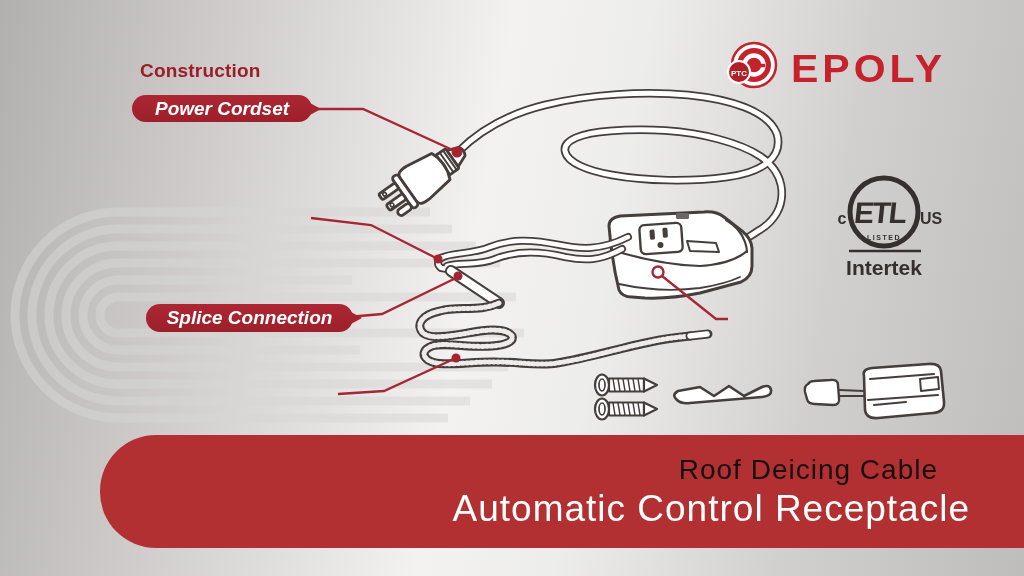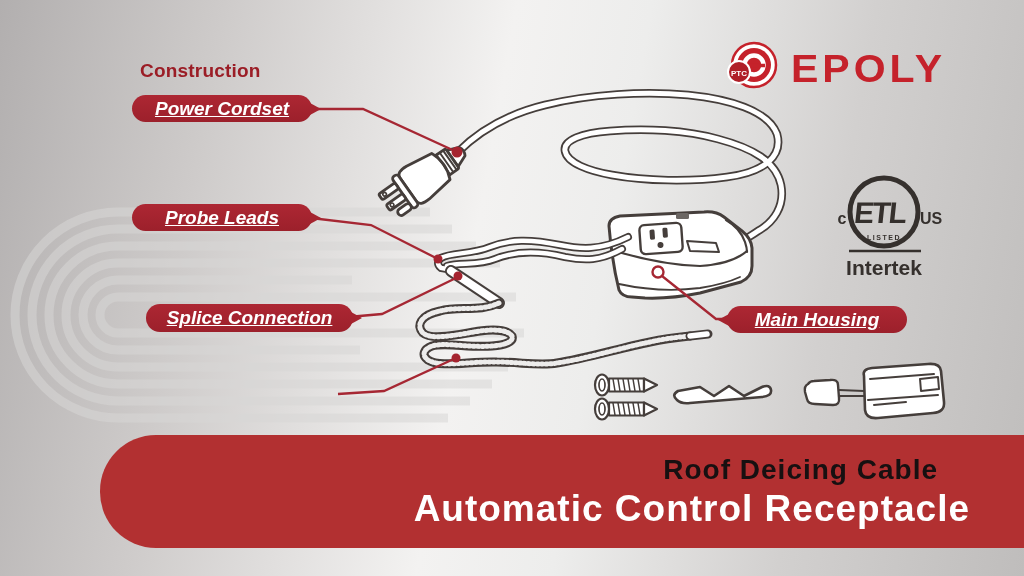--- a/index.html
+++ b/index.html
@@ -10,21 +10,21 @@
   }
   .stage svg{position:absolute;left:0;top:0;}
   #diagram{z-index:1;}
   .heading{
     position:absolute;left:140px;top:60px;z-index:3;
     font-size:19px;font-weight:bold;color:#9b1d26;letter-spacing:.2px;
   }
   .pill{
     position:absolute;z-index:3;display:flex;align-items:center;justify-content:center;
     background:linear-gradient(180deg,#ad2733,#9c202b);
-    border-radius:999px;color:#fff;font-style:italic;font-weight:bold;font-size:19px;text-decoration:underline;
+    border-radius:999px;color:#fff;font-style:italic;font-weight:bold;font-size:19px;
   }
   .pill::after{
     content:"";position:absolute;right:-9px;top:50%;transform:translateY(-50%);
     border-left:11px solid #a5242f;border-top:6px solid transparent;border-bottom:6px solid transparent;
   }
   .pill.point-left::after{
     right:auto;left:-9px;
     border-left:none;border-right:11px solid #a5242f;
   }
   .pill.p-power {left:132px;top:95px; width:180px;height:27px;}
@@ -39,24 +39,24 @@
   }
   #brand-icon{left:726px;top:40px;z-index:3;}
   #etl-block{left:836px;top:172px;z-index:3;}
   .banner{
     position:absolute;left:100px;right:0;top:435px;height:113px;z-index:2;
     background:#b23031;border-radius:56px 0 0 56px;
     display:flex;flex-direction:column;justify-content:center;align-items:flex-end;
     padding-right:54px;box-sizing:border-box;
   }
   .banner .line1{
-    font-size:28px;font-weight:bold;color:#171011;letter-spacing:1px;margin-right:32px;margin-bottom:2px;
+    font-size:28px;font-weight:normal;color:#171011;letter-spacing:1px;margin-right:32px;margin-bottom:2px;
   }
   .banner .line2{
-    font-size:37px;font-weight:bold;color:#ffffff;letter-spacing:1px;
+    font-size:37px;font-weight:normal;color:#ffffff;letter-spacing:1px;
   }
 </style>
 </head>
 <body>
 
 <div class="stage">
 
   <svg id="diagram" width="1024" height="576" viewBox="0 0 1024 576">
 
     <g fill="none" stroke="#d8d7d6" stroke-width="9" opacity="0.55">
@@ -177,28 +177,22 @@
       <circle cx="456" cy="358" r="4.5"></circle>
       <circle cx="658" cy="272" r="5.5" fill="none" stroke="#a62733" stroke-width="2.4"></circle>
     </g>
   </svg>
 
   <div class="heading">Construction</div>
 
   <div class="pill p-power">
       <span>Power Cordset</span>
     </div>
-  <div class="pill p-probe">
-      <span>Probe Leads</span>
-    </div>
   <div class="pill p-splice">
       <span>Splice Connection</span>
-    </div>
-  <div class="pill p-main point-left">
-      <span>Main Housing</span>
     </div>
 
   <svg id="brand-icon" width="54" height="54" viewBox="0 0 54 54">
     <circle cx="28" cy="25" r="22" fill="#ffffff" stroke="#c5222b" stroke-width="2.5"></circle>
     <circle cx="28" cy="25" r="17" fill="#c5222b"></circle>
     <circle cx="28" cy="25" r="9.5" fill="none" stroke="#ffffff" stroke-width="4.5"></circle>
     <path d="M17,25.5 L39,25.5" stroke="#c5222b" stroke-width="3.5"></path>
     <circle cx="13" cy="32" r="11" fill="#b01f28" stroke="#ffffff" stroke-width="2"></circle>
     <text x="13" y="35.5" font-size="8" font-weight="bold" fill="#ffffff" text-anchor="middle" font-family="Liberation Sans, sans-serif">PTC</text>
   </svg>

